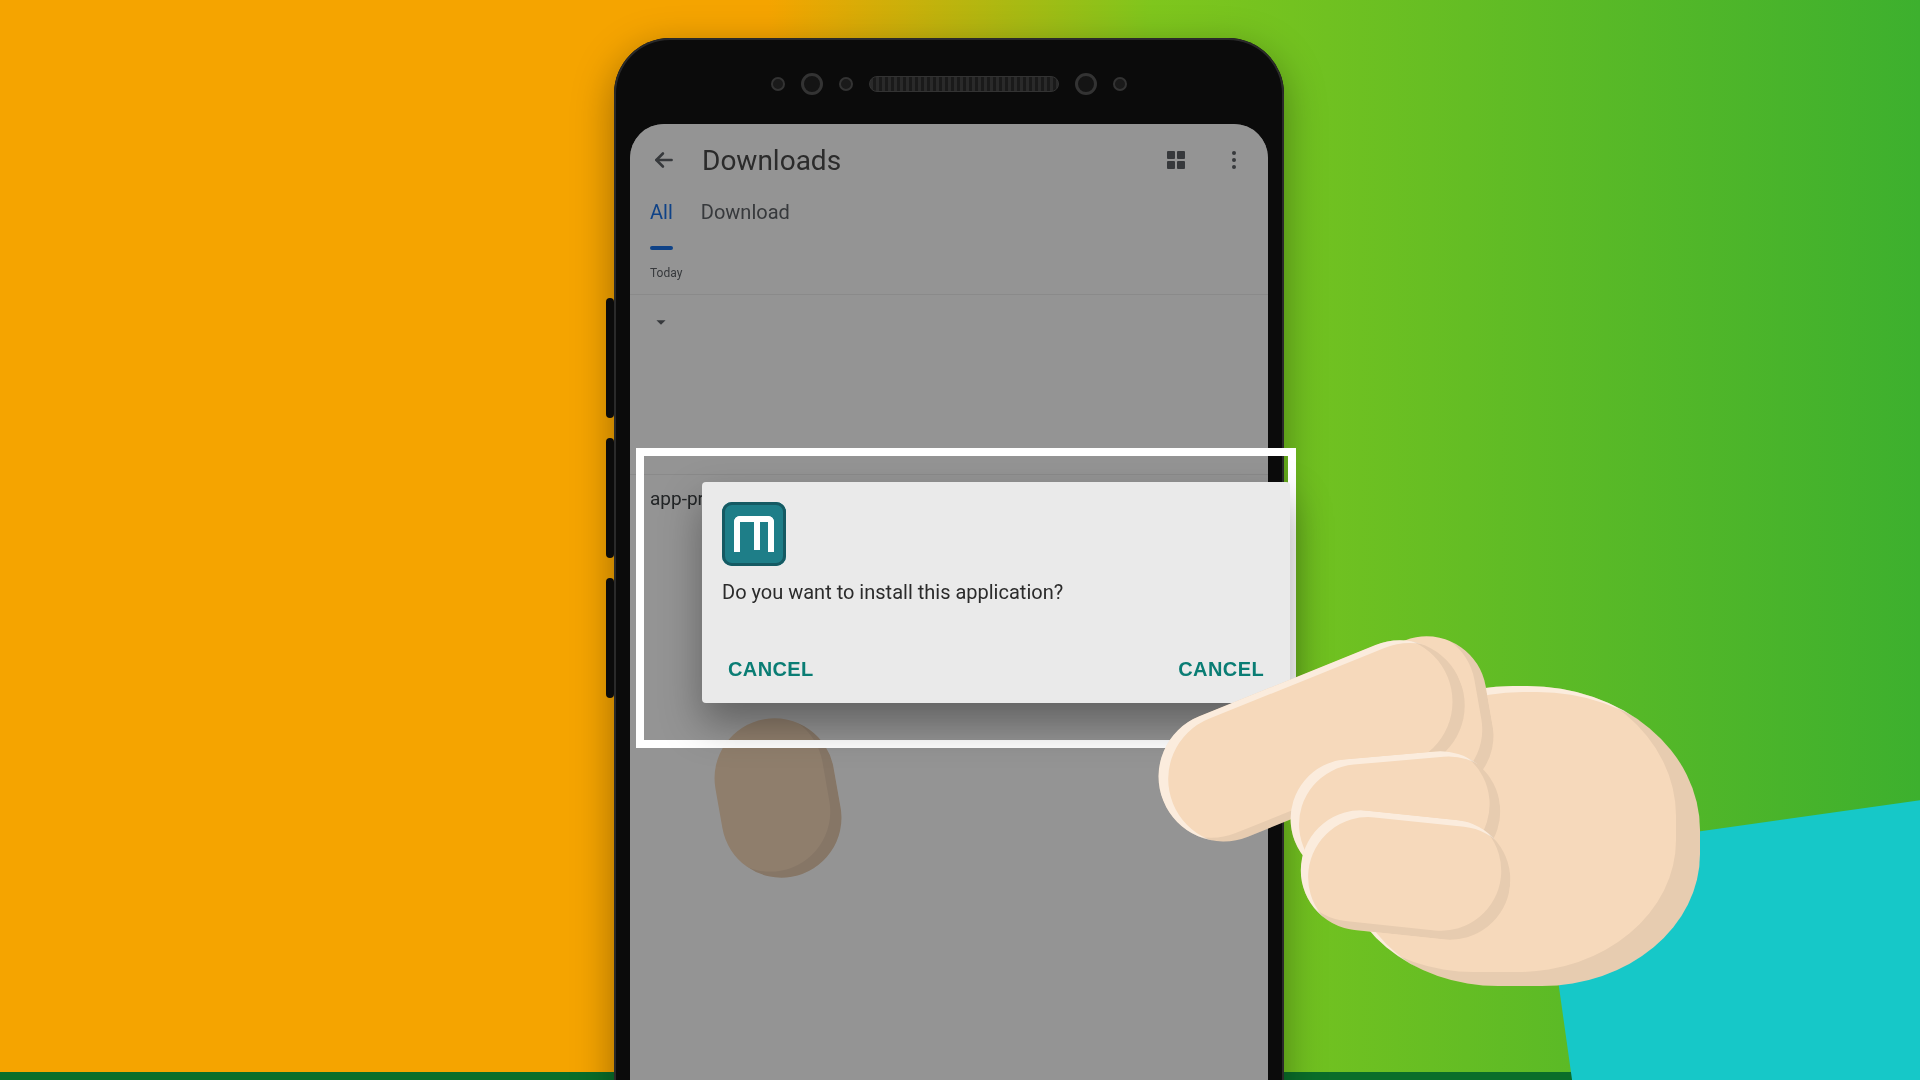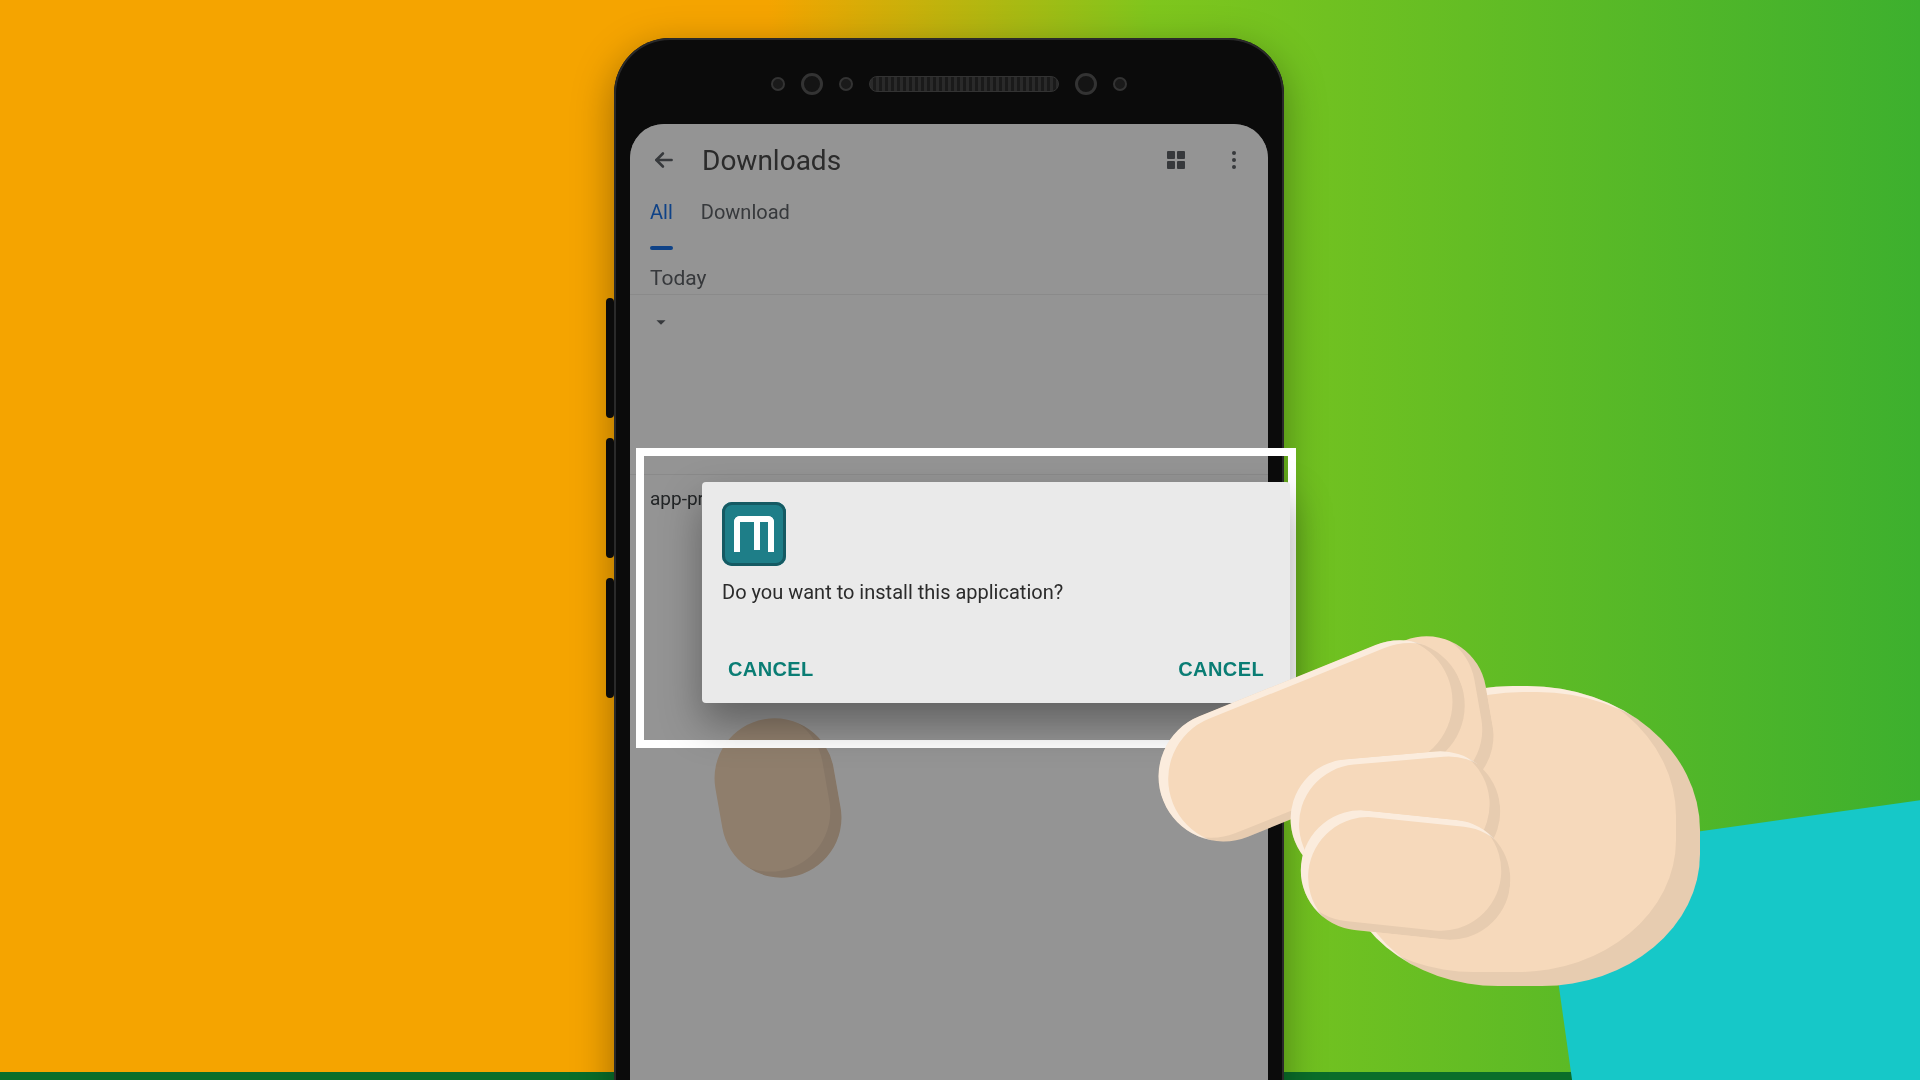--- a/index.html
+++ b/index.html
@@ -48,21 +48,21 @@
   }
   .icon-btn { width:40px; height:40px; display:flex; align-items:center; justify-content:center; color:#5f6368; }
   .title { font-size:28px; color:#4a4a4a; }
   .spacer { flex:1; }
 
   .tabs { display:flex; gap:28px; padding:0 20px; height:54px; align-items:flex-end; color:#5f6368; font-size:20px; }
   .tab { padding-bottom:26px; position:relative; }
   .tab.active { color:#1a73e8; }
   .tab.active::after { content:""; position:absolute; left:0; right:0; bottom:0; height:4px; background:#1a73e8; border-radius:2px; }
 
-  .section-label { padding:16px 20px 8px; color:#5f6368; font-size:21px; }
+  .section-label { padding:16px 20px 8px; color:#5f6368; font-size:12px; }
 
   .file-row { display:flex; align-items:center; gap:14px; padding:10px 20px; border-top:1px solid #eee; }
   .thumb { width:44px; height:44px; background:#111; border-radius:4px; }
   .file-name { font-size:19px; color:#3c4043; white-space:nowrap; overflow:hidden; text-overflow:ellipsis; flex:1; }
   .chev { color:#5f6368; }
 
   
   .highlight-frame {
     position:absolute; left:636px; top:448px; width:660px; height:300px;
     border:8px solid #fff; pointer-events:none; z-index:30;

